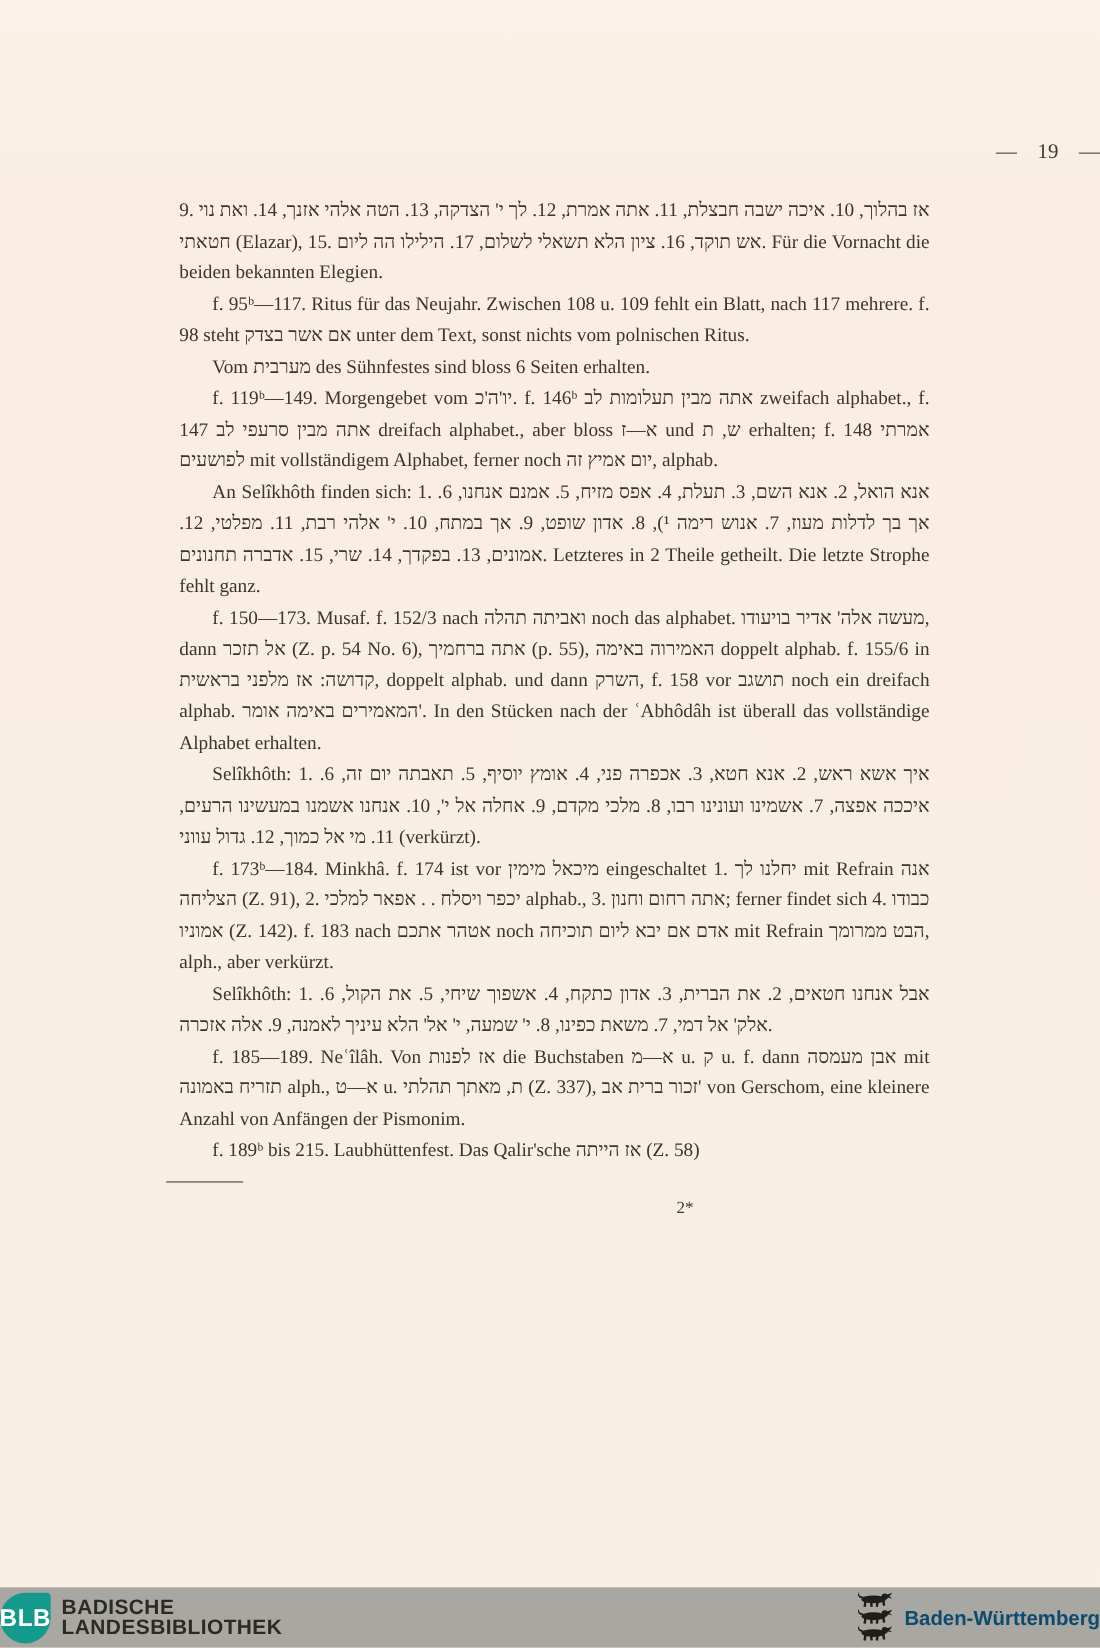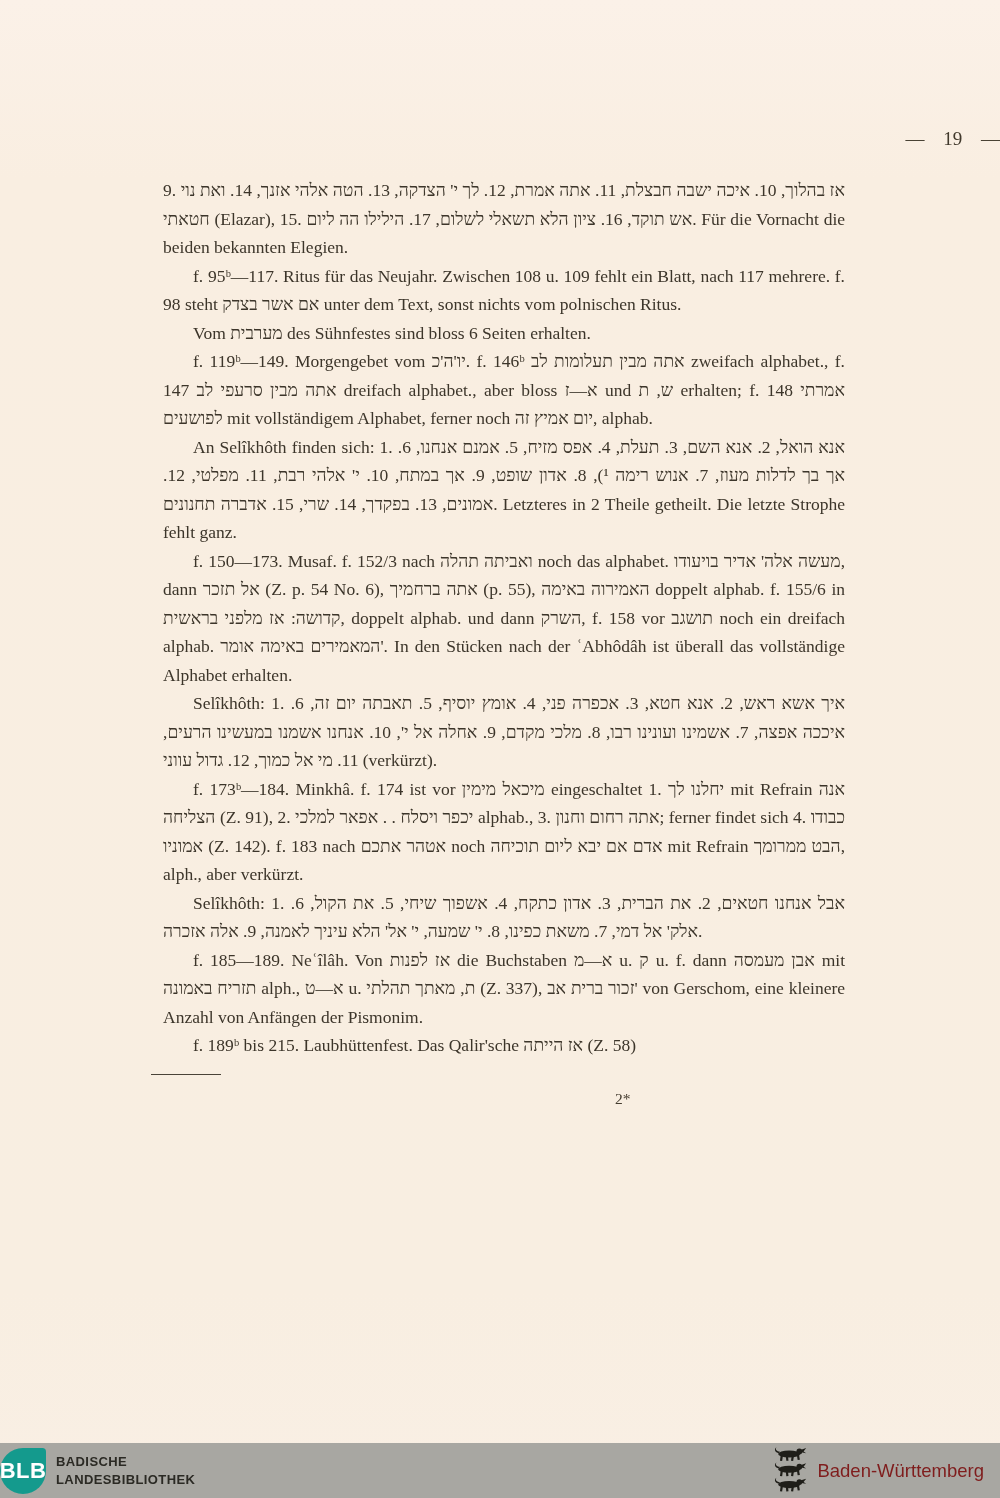--- a/index.html
+++ b/index.html
@@ -61,38 +61,37 @@
     color:#ffffff;
     font-family:"Liberation Sans", sans-serif;
     font-weight:bold;font-size:22px;
     letter-spacing:0.5px;
     flex:0 0 auto;
   }
   .blb-text{
     margin-left:10px;
     font-family:"Liberation Sans", sans-serif;
     font-weight:bold;
-    font-size:13px;
+    font-size:19px;
     line-height:18px;
     letter-spacing:0.4px;
     color:#2b2a24;
     flex:0 0 auto;
   }
   .footer-spacer{flex:1 1 auto;}
   .coat-of-arms{
     width:34px;height:48px;
     margin-right:10px;
     flex:0 0 auto;
   }
   .bw-text{
-    margin-right:16px;
     font-family:"Liberation Sans", sans-serif;
-    font-weight:400;
+    font-weight:700;
     font-size:18.5px;
-    color:#7f1d1d;
+    color:#0c4a6e;
     flex:0 0 auto;
   }
 </style>
 </head>
 <body>
 
 <div class="page">
 
   <div class="page-number">— 19 —</div>
 

